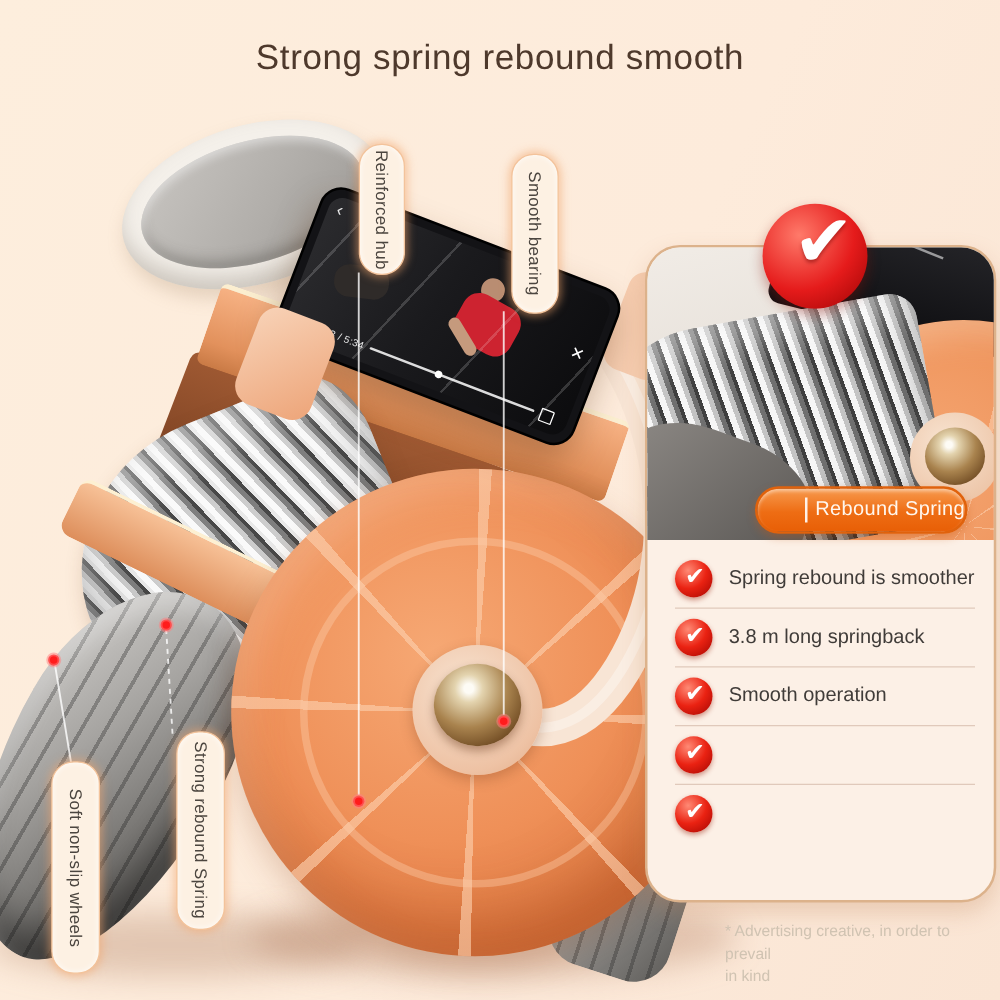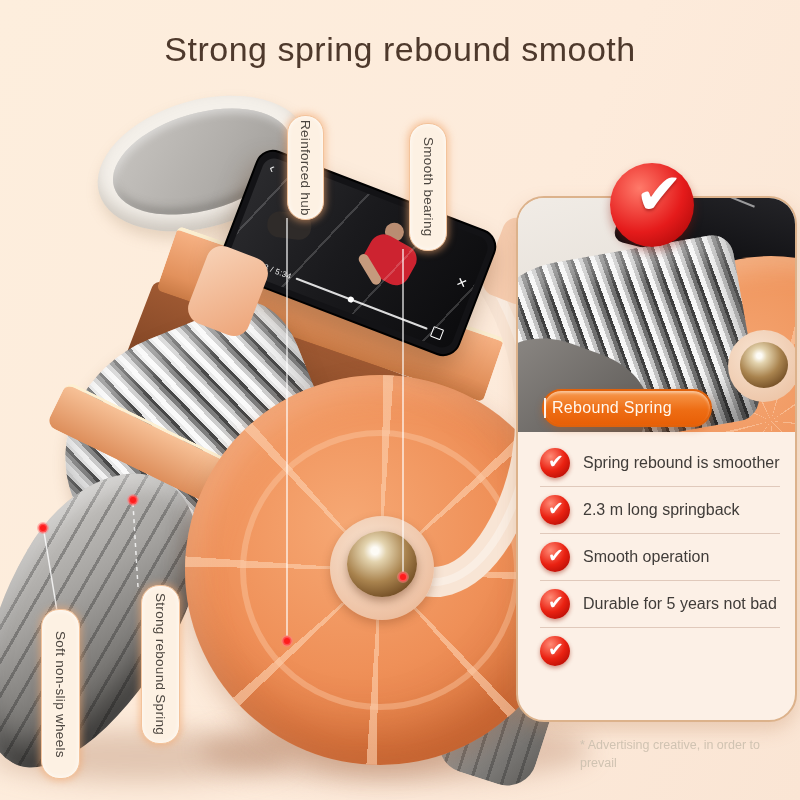--- a/index.html
+++ b/index.html
@@ -6,21 +6,21 @@
   #stage{
     position:relative;width:800px;height:800px;margin:0 auto;overflow:hidden;
     background:linear-gradient(115deg,#fdeedd 0%,#fdebdb 55%,#fae5d4 100%);
     font-family:"Liberation Sans","DejaVu Sans",sans-serif;
   }
   .abs{position:absolute;}
 
   
   #title{
     position:absolute;top:30px;left:0;width:100%;text-align:center;
-    font-size:34px;font-weight:400;color:#4e392c;letter-spacing:.5px;
+    font-size:28px;font-weight:400;color:#4e392c;letter-spacing:.5px;
   }
 
   
   .gshadow{position:absolute;border-radius:50%;filter:blur(12px);z-index:1;}
   #shadow-roller{left:-10px;top:730px;width:300px;height:52px;background:rgba(165,112,82,.30);}
   #shadow-wheel{left:200px;top:718px;width:390px;height:64px;background:rgba(172,115,85,.32);}
 
   
   #pad-stem{left:296px;top:186px;width:60px;height:64px;border-radius:14px;
     transform:rotate(14deg);z-index:5;
@@ -155,22 +155,22 @@
     background:radial-gradient(circle at 40% 30%,#fdfbf5 0 6%,#e3d3ae 18%,#a9834e 50%,#6f4a22 82%,#4f3114 100%);}
 
   
   #badge{left:610px;top:163px;width:84px;height:84px;border-radius:50%;z-index:45;
     background:radial-gradient(circle at 35% 30%,#ff7a6a,#e51b1b 55%,#a40505 95%);
     box-shadow:0 5px 10px rgba(140,20,10,.4);display:flex;align-items:center;justify-content:center;}
   #badge-check{color:#fff;font-size:58px;font-weight:bold;line-height:1;
     transform:translate(7px,-11px);text-shadow:0 2px 3px rgba(110,0,0,.45);}
 
   
-  #spring-btn{left:542px;top:389px;width:170px;height:38px;z-index:46;border-radius:20px;
-    display:flex;align-items:center;justify-content:flex-start;cursor:pointer;
+  #spring-btn{left:604px;top:389px;width:170px;height:38px;z-index:46;border-radius:20px;
+    display:flex;align-items:center;justify-content:flex-end;cursor:pointer;
     background:linear-gradient(180deg,#f79a4e,#ee6d14 55%,#e85f06);
     border:2px solid #e0620c;box-sizing:border-box;
     box-shadow:inset 0 2px 3px rgba(255,255,255,.45),0 3px 7px rgba(200,90,20,.38);
     color:#fff7ee;font-size:16px;letter-spacing:.3px;font-family:inherit;}
   #btn-caret{display:inline-block;width:2px;height:20px;background:#fff;opacity:.9;margin-right:6px;}
 
   
   #features{left:540px;top:440px;width:240px;z-index:46;}
   .feat{display:flex;align-items:center;gap:13px;padding:8px 0;
     border-bottom:1px solid rgba(158,112,88,.30);}
@@ -293,38 +293,38 @@
     <div class="feat">
       <div class="checkball">
           <span>✔</span>
         </div>
       <div class="feat-label">Spring rebound is smoother</div>
     </div>
     <div class="feat">
       <div class="checkball">
           <span>✔</span>
         </div>
-      <div class="feat-label">2.3 m long springback</div>
+      <div class="feat-label">3.8 m long springback</div>
     </div>
     <div class="feat">
       <div class="checkball">
           <span>✔</span>
         </div>
       <div class="feat-label">Smooth operation</div>
     </div>
     <div class="feat">
       <div class="checkball">
           <span>✔</span>
         </div>
-      <div class="feat-label">Durable for 5 years not bad</div>
     </div>
     <div class="feat">
       <div class="checkball">
           <span>✔</span>
         </div>
     </div>
   </div>
 
   <div class="abs" id="disclaimer">
     <div>* Advertising creative, in order to prevail</div>
+    <div>in kind</div>
   </div>
 
 </div>
 
 </body></html>

